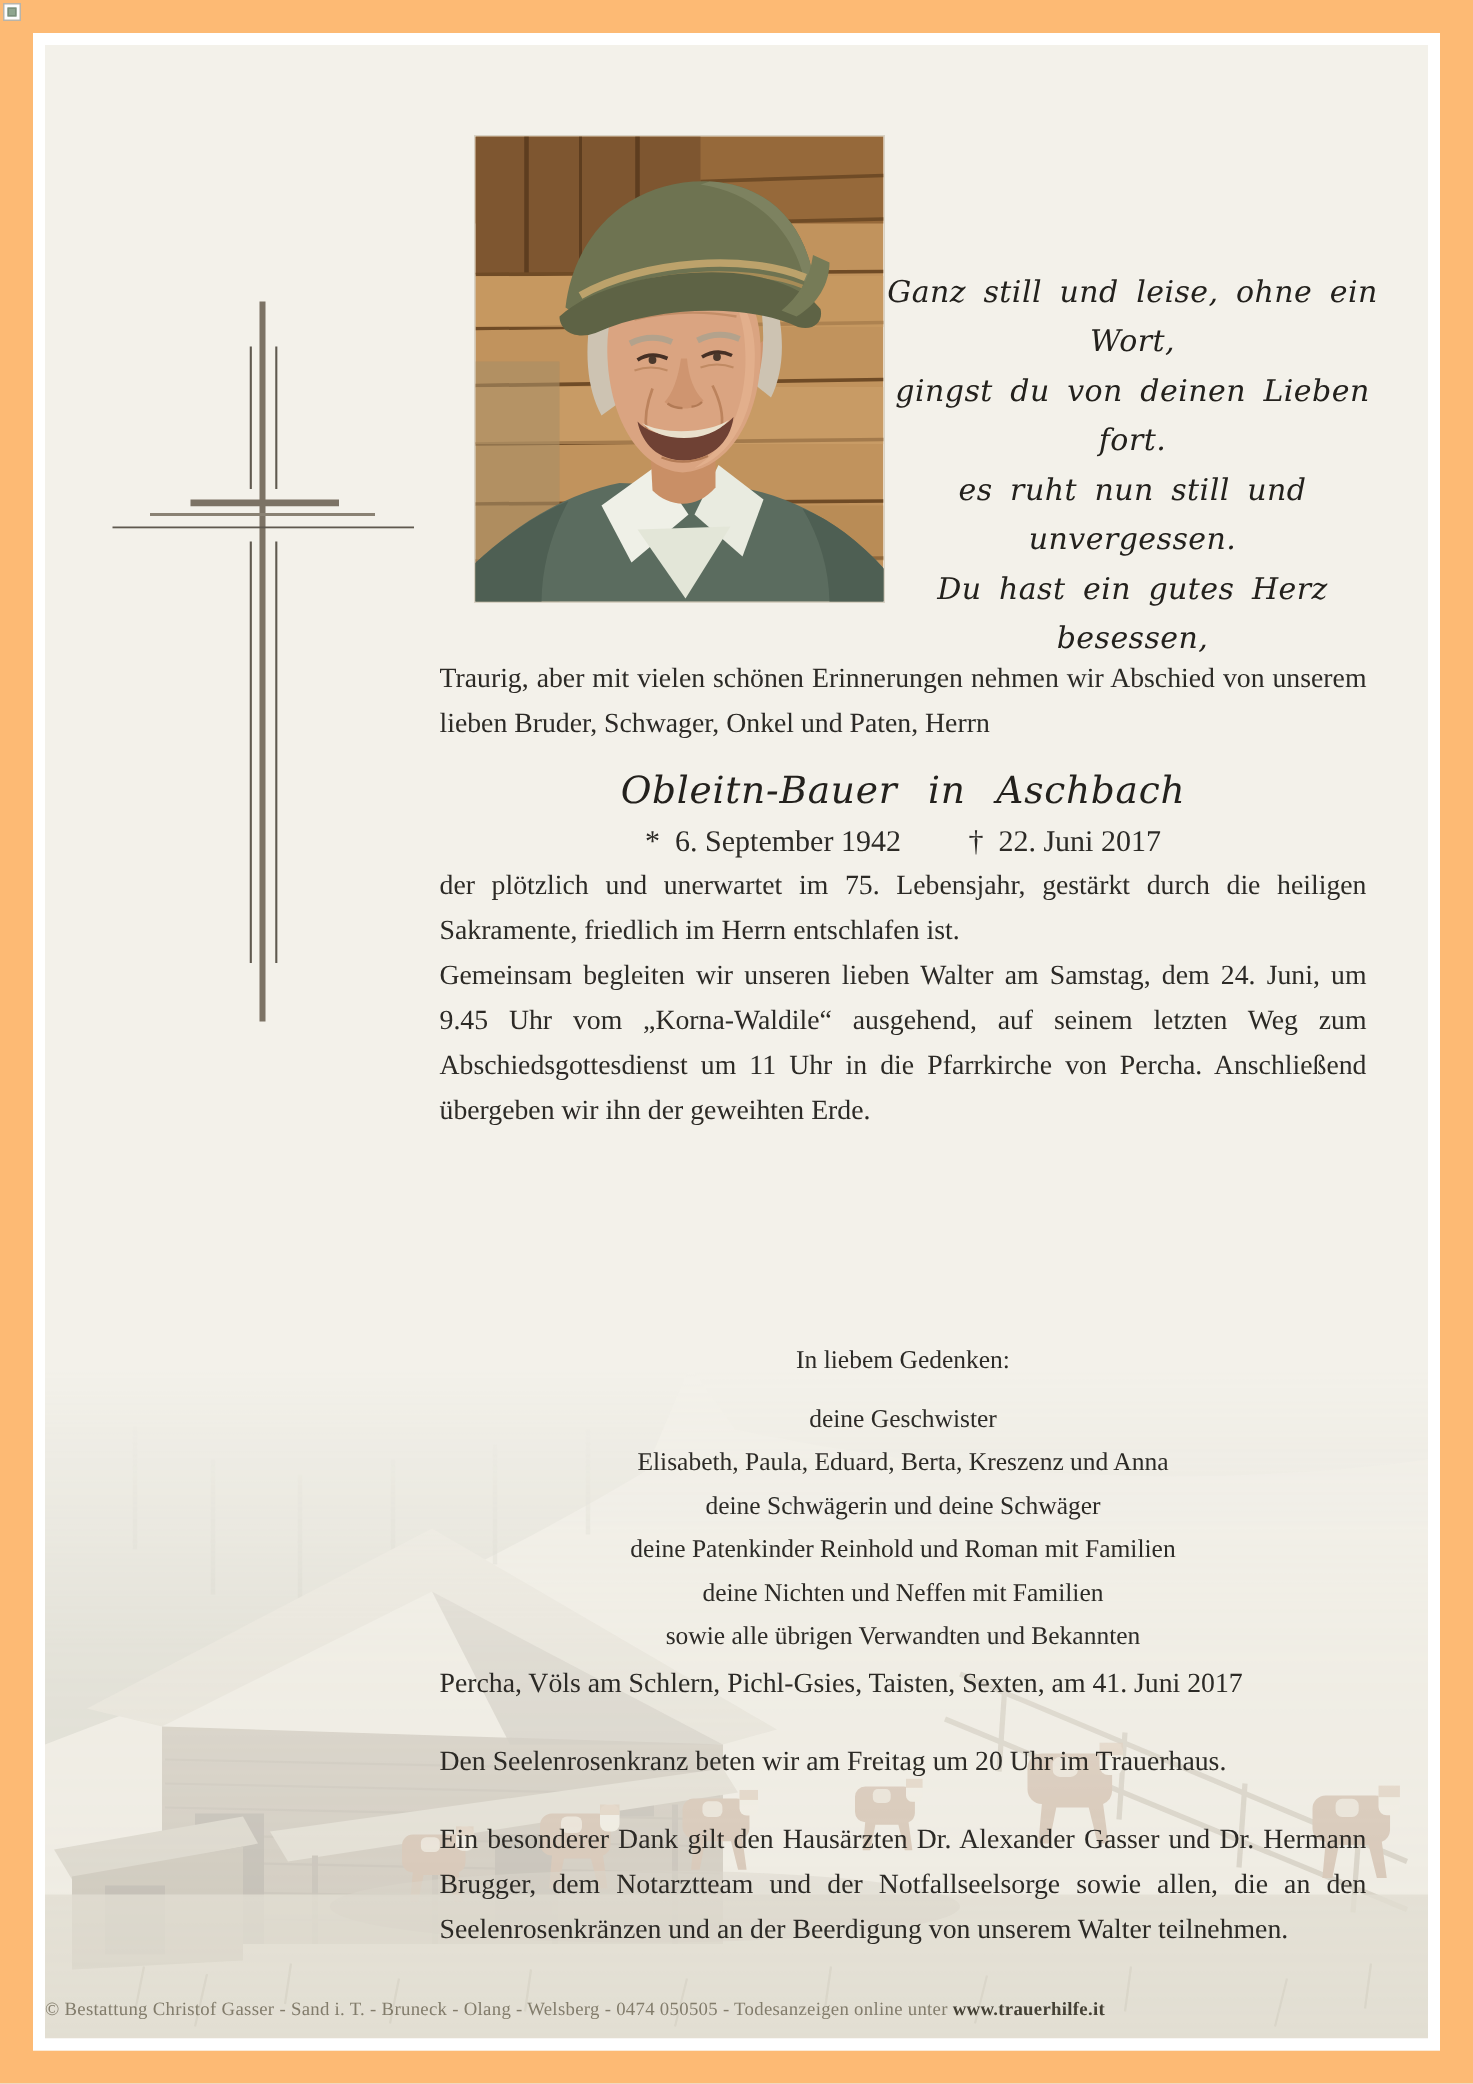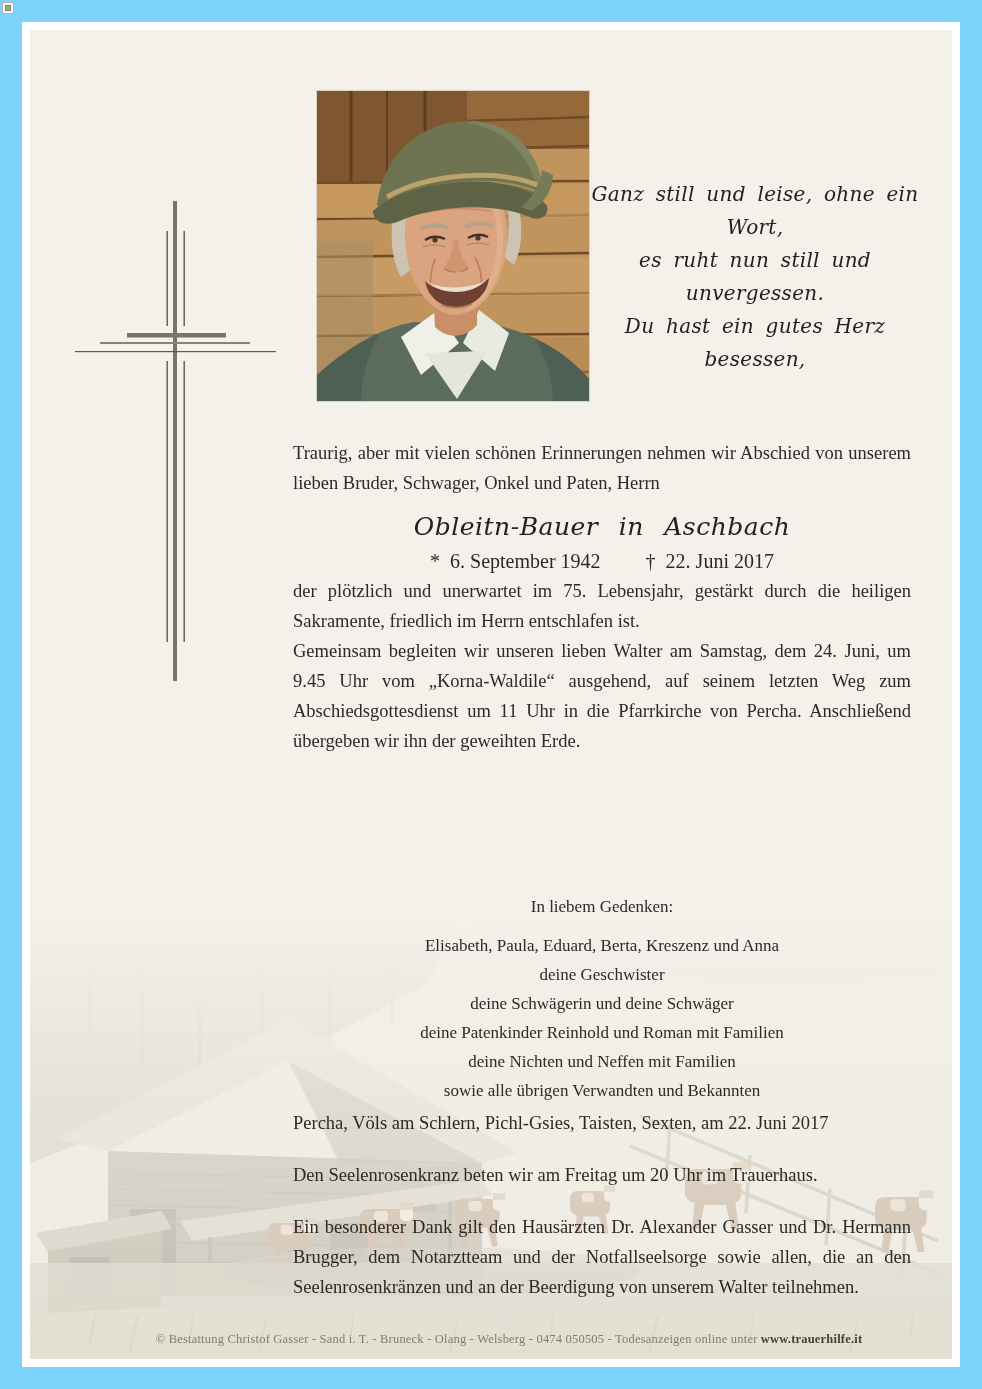--- a/index.html
+++ b/index.html
@@ -1,20 +1,20 @@
 <!DOCTYPE html>
 <html lang="de"><head>
 <meta charset="utf-8">
 <style>
   * { margin: 0; padding: 0; box-sizing: border-box; }
   html, body { background: #e9e2d4; }
   .page {
     position: relative;
     width: 982px; height: 1389px;
-    background: #7dd3fc;
+    background: #fdba74;
     padding: 22px;
     font-family: "Liberation Serif", serif;
     overflow: hidden;
   }
   .broken-img {
     position: absolute; top: 2px; left: 2px;
     width: 12px; height: 12px;
     background: #fdfdfd; border: 1px solid #b9b4a9;
   }
   .broken-img::after {
@@ -92,25 +92,24 @@
   }
   .memorial .mh { margin-bottom: 10px; }
   .bottom-block {
     position: absolute; left: 263px; top: 1078px; width: 618px;
     font-size: 18.5px; line-height: 30px; color: #2c2a26;
   }
   .bottom-block .rosary { margin-top: 22px; }
   .bottom-block .thanks { margin-top: 22px; }
   .footer {
     position: absolute; left: 0; bottom: 12px; width: 100%;
-    text-align: center;
+    text-align: left;
     font-size: 12.5px; letter-spacing: .2px;
     color: #827c6b;
     white-space: nowrap;
-    padding-left: 36px;
   }
   .footer .site { font-weight: bold; color: #454135; }
 </style>
 </head>
 <body>
 
 <div class="page">
   <div class="broken-img"></div>
 
   <div class="card">
@@ -284,47 +283,48 @@
         <path d="M150,32 C190,38 214,66 220,100 L226,100 C222,62 198,32 156,30 Z" fill="#7d8260"></path>
         <path d="M70,106 C112,82 182,78 220,94" stroke="#bca26b" stroke-width="5" fill="none"></path>
         <path d="M72,112 C112,89 180,85 218,100" stroke="#a78c57" stroke-width="2.5" fill="none"></path>
         <path d="M56,120 C80,98 132,88 172,91 C202,94 222,104 230,115 C232,123 226,130 215,127 C184,112 122,112 80,131 C66,136 56,129 56,120 Z" fill="#5e6345"></path>
         <path d="M214,120 C228,112 236,98 236,84 L225,79 C223,95 215,107 204,116 Z" fill="#767b57"></path>
       </svg>
     </div>
 
     <div class="poem">
       <div>Ganz still und leise, ohne ein Wort,</div>
+      <div>gingst du von deinen Lieben fort.</div>
       <div>es ruht nun still und unvergessen.</div>
       <div>Du hast ein gutes Herz besessen,</div>
     </div>
 
     <div class="content">
       <p class="justify">Traurig, aber mit vielen schönen Erinnerungen nehmen wir Abschied von unserem lieben Bruder, Schwager, Onkel und Paten, Herrn</p>
       <h2 class="subtitle">Obleitn-Bauer in Aschbach</h2>
       <div class="dates">
         <span class="date-item"><span>*</span>&nbsp;&nbsp;<span>6. September 1942</span></span>
         <span class="date-item"><span>†</span>&nbsp;&nbsp;<span>22. Juni 2017</span></span>
       </div>
       <p class="justify p1">der plötzlich und unerwartet im 75. Lebensjahr, gestärkt durch die heiligen Sakramente, friedlich im Herrn entschlafen ist.</p>
       <p class="justify p2">Gemeinsam begleiten wir unseren lieben Walter am Samstag, dem 24. Juni, um 9.45 Uhr vom „Korna-Waldile“ ausgehend, auf seinem letzten Weg zum Abschiedsgottesdienst um 11 Uhr in die Pfarrkirche von Percha. Anschließend übergeben wir ihn der geweihten Erde.</p>
     </div>
 
     <div class="memorial">
       <p class="mh">In liebem Gedenken:</p>
+      <p>deine Geschwister</p>
       <p>Elisabeth, Paula, Eduard, Berta, Kreszenz und Anna</p>
-      <p>deine Geschwister</p>
       <p>deine Schwägerin und deine Schwäger</p>
       <p>deine Patenkinder Reinhold und Roman mit Familien</p>
       <p>deine Nichten und Neffen mit Familien</p>
       <p>sowie alle übrigen Verwandten und Bekannten</p>
     </div>
 
     <div class="bottom-block">
-      <p>Percha, Völs am Schlern, Pichl-Gsies, Taisten, Sexten, am 22. Juni 2017</p>
+      <p>Percha, Völs am Schlern, Pichl-Gsies, Taisten, Sexten, am 41. Juni 2017</p>
       <p class="rosary">Den Seelenrosenkranz beten wir am Freitag um 20 Uhr im Trauerhaus.</p>
       <p class="justify thanks">Ein besonderer Dank gilt den Hausärzten Dr. Alexander Gasser und Dr. Hermann Brugger, dem Notarztteam und der Notfallseelsorge sowie allen, die an den Seelenrosenkränzen und an der Beerdigung von unserem Walter teilnehmen.</p>
     </div>
 
     <div class="footer">
       <span>© Bestattung Christof Gasser - Sand i. T. - Bruneck - Olang - Welsberg - 0474 050505 - Todesanzeigen online unter </span><span class="site">www.trauerhilfe.it</span>
     </div>
 
   </div>
 </div>

